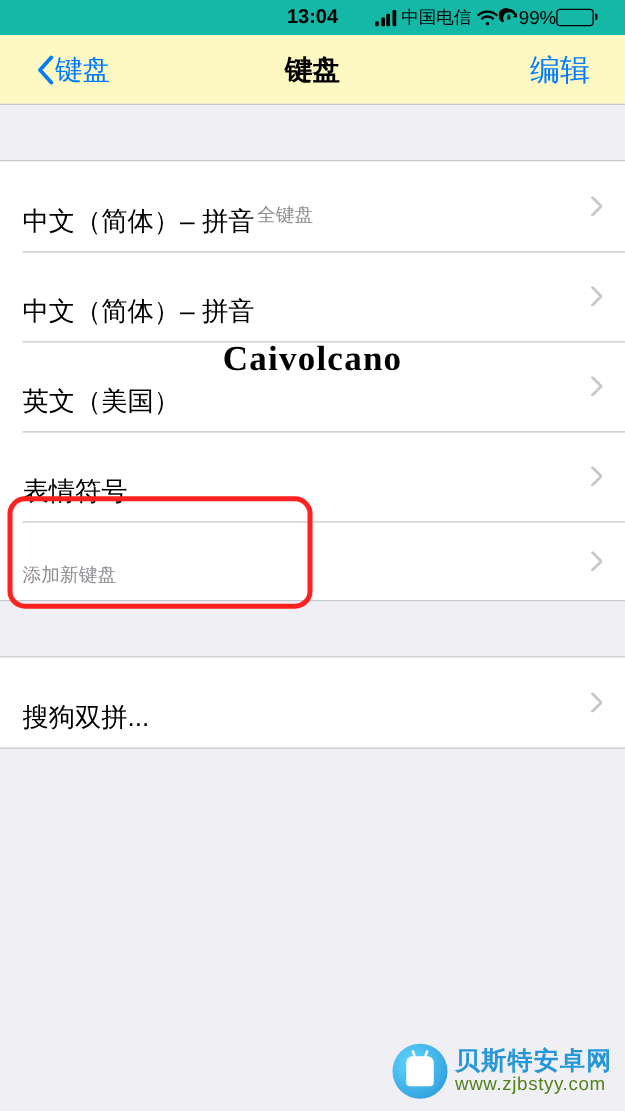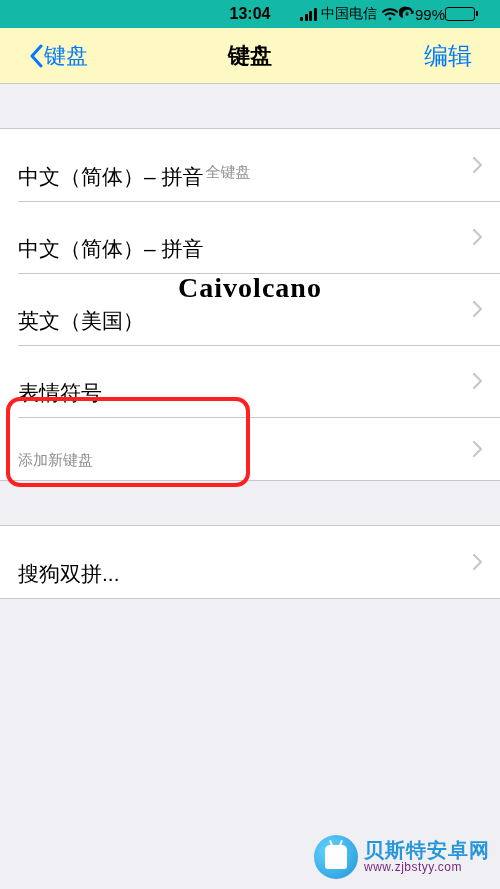--- a/index.html
+++ b/index.html
@@ -210,22 +210,22 @@
       align-items:flex-start;
       line-height:1.05;
     }
     .wm-cn {
       font-size: 20px;
       font-weight: 700;
       color: #1b93d8;
       letter-spacing: 1px;
     }
     .wm-url {
-      font-size: 12px;
-      color: #701a75;
+      font-size: 15px;
+      color: #4d7c0f;
       letter-spacing: 0.5px;
     }
   </style>
 </head>
 <body>
 
 <div class="status-bar">
   <div class="status-left">
     <span class="signal-bars">
       <span></span>

